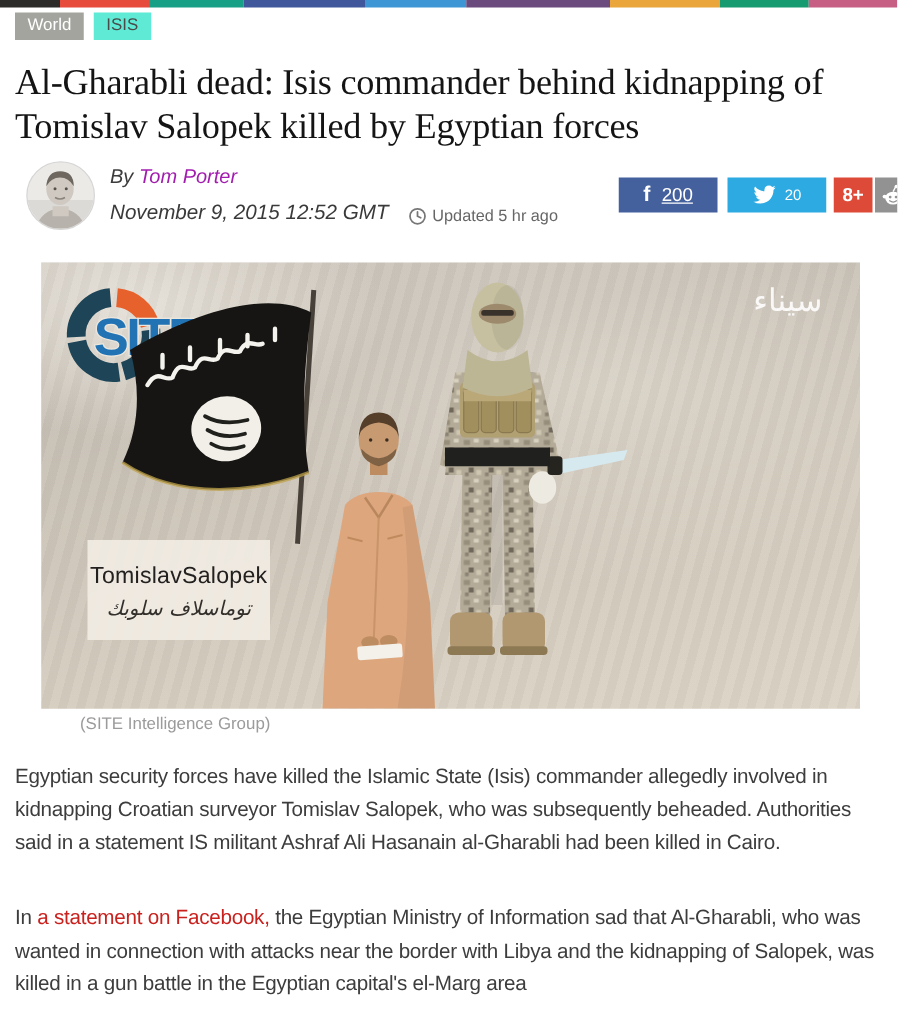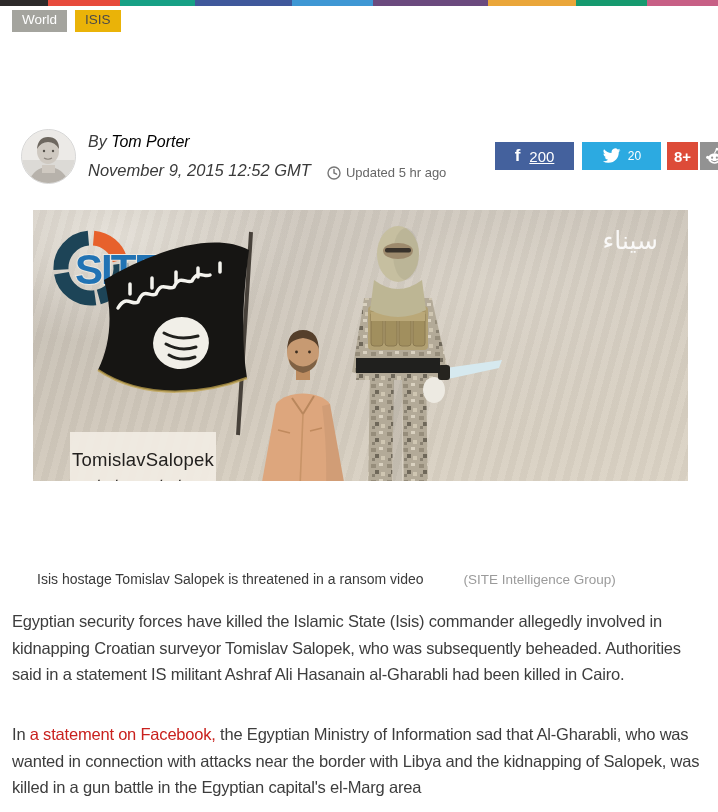--- a/index.html
+++ b/index.html
@@ -16,21 +16,21 @@
   .topbar span:nth-child(5){width:81px;}
   .topbar span:nth-child(6){width:115px;}
   .topbar span:nth-child(7){width:88px;}
   .topbar span:nth-child(8){width:71px;}
   .topbar span:nth-child(9){width:71px;}
 
   
   .tags{position:absolute;top:10px;left:12px;display:flex;gap:8px;}
   .tag{font-size:13.5px;padding:3px 10px 4px;line-height:1.1;cursor:pointer;}
   .tag-world{background:#a4a49e;color:#fff;}
-  .tag-isis{background:#eab308;color:#4a4a4a;}
+  .tag-isis{background:#5eead4;color:#4a4a4a;}
 
   .headline{position:absolute;top:49px;left:12px;width:700px;
             font-family:"Liberation Serif",serif;font-weight:400;
             font-size:29px;line-height:1.2;color:#141414;letter-spacing:-0.2px;}
 
   
   .avatar{position:absolute;top:129px;left:21px;width:55px;height:55px;border-radius:50%;
           overflow:hidden;border:1px solid #d6d6d6;box-sizing:border-box;background:#e9e7e4;}
   .by-row{position:absolute;top:133px;left:88px;font-style:italic;font-size:16px;color:#3c3c3c;}
   .by-row a{text-decoration:none;}
@@ -43,21 +43,21 @@
   .sbtn{height:28px;display:flex;align-items:center;justify-content:center;color:#fff;cursor:pointer;}
   .sbtn-fb{width:79px;gap:9px;margin-right:8px;}
   .sbtn-tw{width:79px;gap:7px;margin-right:6px;}
   .sbtn-gp{width:31px;margin-right:2px;font-weight:bold;font-size:15px;}
   .sbtn-rd{width:28px;}
   .fb-f{font-weight:bold;font-size:17px;}
   .fb-count{font-size:15px;text-decoration:underline;}
   .tw-count{font-size:12px;}
 
   
-  .hero{position:absolute;top:210px;left:33px;width:655px;height:271px;overflow:hidden;
+  .hero{position:absolute;top:210px;left:33px;width:655px;height:357px;overflow:hidden;
         background:
           repeating-linear-gradient(105deg, rgba(255,255,255,.045) 0 7px, rgba(0,0,0,.025) 7px 14px),
           radial-gradient(280px 150px at 12% 10%, rgba(238,234,226,.75), rgba(238,234,226,0) 70%),
           radial-gradient(460px 220px at 70% 28%, rgba(228,222,212,.55), rgba(228,222,212,0) 72%),
           linear-gradient(168deg,#cdc6bd 0%,#c7c0b5 25%,#cec6b9 50%,#d6cec0 75%,#dcd4c6 100%);}
   .hero > *{position:absolute;}
   .site-logo{top:12px;left:16px;}
   .flag{top:20px;left:35px;}
   .hostage{top:112px;left:215px;}
   .militant{top:12px;left:305px;}
@@ -95,36 +95,37 @@
     <span style="background: rgb(234, 166, 58);"></span>
     <span style="background: rgb(22, 154, 111);"></span>
     <span style="background: rgb(199, 95, 133);"></span>
   </div>
 
   <div class="tags">
     <span class="tag tag-world">World</span>
     <span class="tag tag-isis">ISIS</span>
   </div>
 
+  <h1 class="headline" style="margin:0;">Al-Gharabli dead: Isis commander behind kidnapping of Tomislav Salopek killed by Egyptian forces</h1>
 
   <div class="avatar">
     <svg width="53" height="53" viewBox="0 0 53 53">
       <rect width="53" height="53" fill="#eceae7"></rect>
       <rect y="30" width="53" height="23" fill="#dcdad6"></rect>
       <path d="M6,53 Q12,37 26,37 Q41,37 47,53 Z" fill="#b7b2ab"></path>
       <path d="M20,35 h13 v8 h-13 z" fill="#cfc9c1"></path>
       <ellipse cx="26" cy="21" rx="11" ry="13" fill="#cfc9c1"></ellipse>
       <path d="M15,19 Q16,7 26,7 Q37,7 37,19 Q33,12 26,12 Q19,12 15,19 Z" fill="#6d675f"></path>
       <circle cx="22" cy="21" r="1.2" fill="#55514b"></circle>
       <circle cx="31" cy="21" r="1.2" fill="#55514b"></circle>
       <path d="M22,28 q4,2.5 8,0" stroke="#8a847c" stroke-width="1.2" fill="none"></path>
     </svg>
   </div>
   <div class="by-row">
-    <span>By </span><a href="#" style="color: #000000;">Tom Porter</a>
+    <span>By </span><a href="#" style="color: #a21caf;">Tom Porter</a>
   </div>
   <div class="date-row">
     <span class="date">November 9, 2015 12:52 GMT</span>
     <span class="updated">
       <svg width="14" height="14" viewBox="0 0 14 14">
         <circle cx="7" cy="7" r="6" fill="none" stroke="#777" stroke-width="1.4"></circle>
         <path d="M7,3.5 V7 L9.6,8.2" fill="none" stroke="#777" stroke-width="1.4" stroke-linecap="round"></path>
       </svg>
       <span>Updated 5 hr ago</span>
     </span>
@@ -245,20 +246,19 @@
       <rect x="47" y="26" width="26" height="4.5" rx="2" fill="#38322b"></rect>
     </svg>
 
     <div class="nameplate">
       <span class="latin">TomislavSalopek</span>
       <span class="arabic" dir="rtl">توماسلاف سلوبك</span>
     </div>
   </div>
 
   <div class="caption">
-    <span class="text">Isis hostage Tomislav Salopek is threatened in a ransom video</span>
     <span class="credit">(SITE Intelligence Group)</span>
   </div>
 
   <p class="para p2" style="margin:0;"><span>In </span><a href="#" style="color: rgb(201, 33, 30);">a statement on Facebook,</a><span> the Egyptian Ministry of Information sad that Al-Gharabli, who was wanted in connection with attacks near the border with Libya and the kidnapping of Salopek, was killed in a gun battle in the Egyptian capital's el-Marg area</span></p>
   <p class="para p1" style="margin:0;">Egyptian security forces have killed the Islamic State (Isis) commander allegedly involved in kidnapping Croatian surveyor Tomislav Salopek, who was subsequently beheaded. Authorities said in a statement IS militant Ashraf Ali Hasanain al-Gharabli had been killed in Cairo.</p>
 
 </div>
 
 </body></html>

